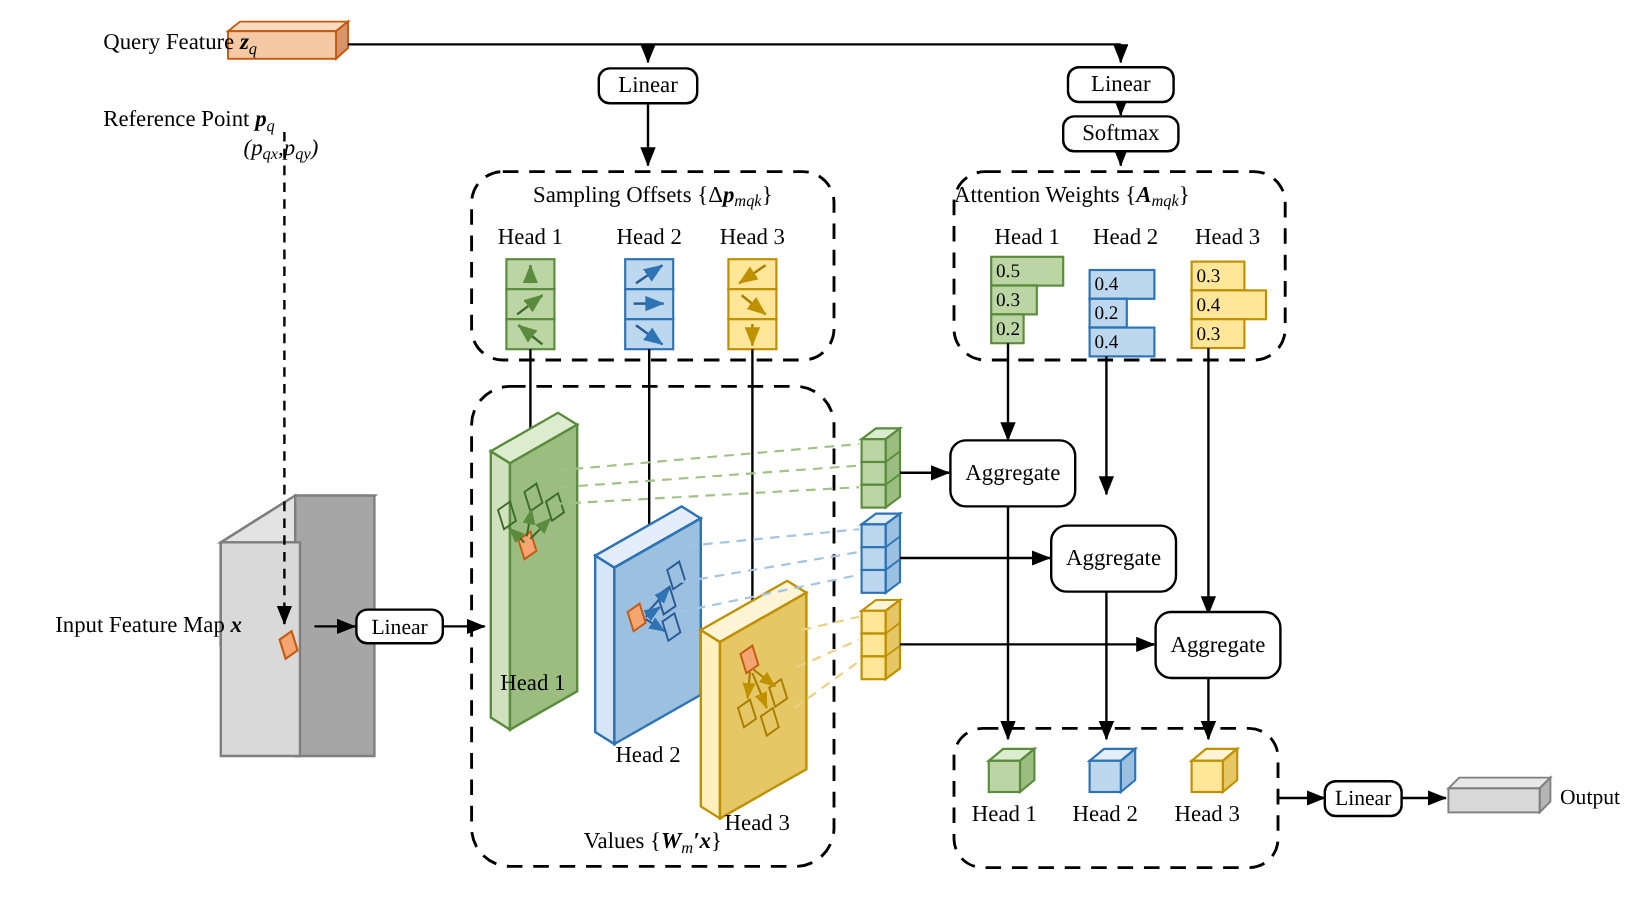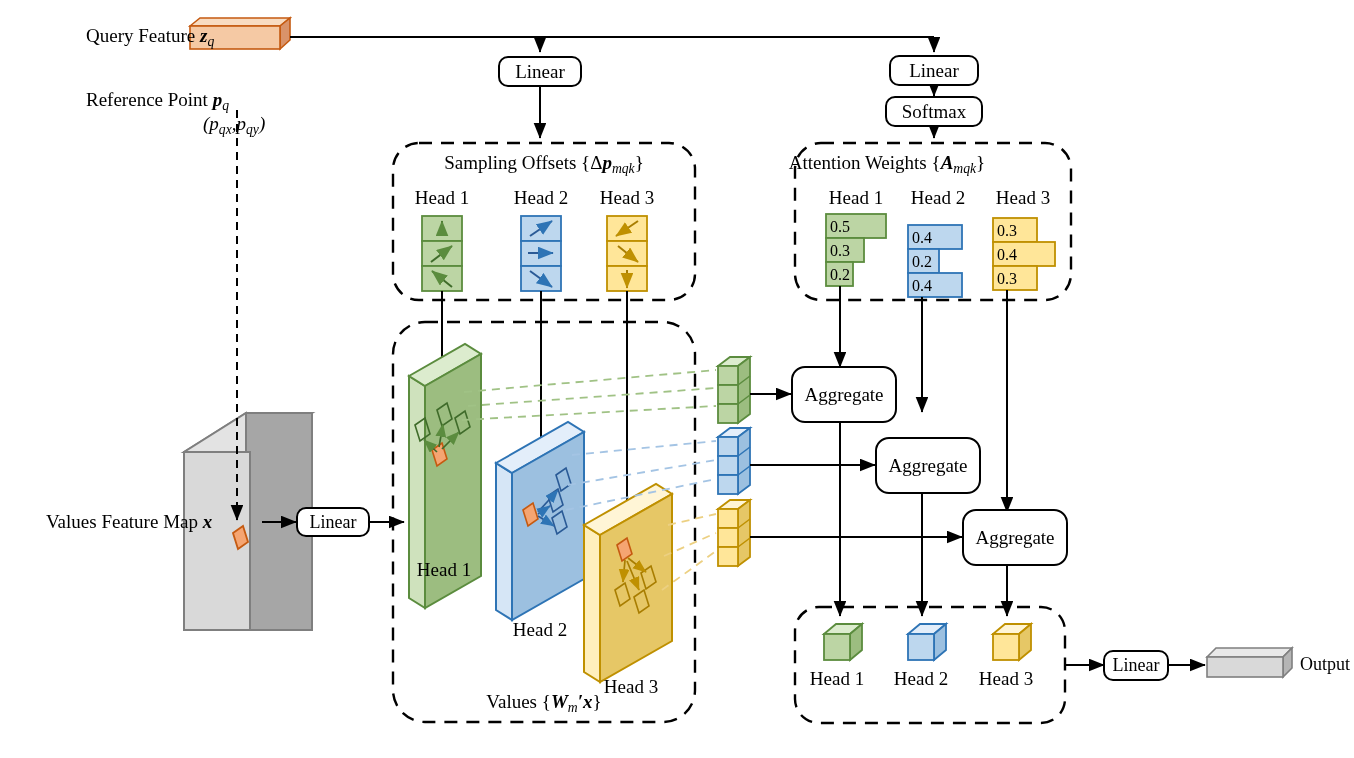--- a/index.html
+++ b/index.html
@@ -304,39 +304,39 @@
 
 <div class="lbl" style="left:86px;top:90px;font-size:19px;">
   <span>Reference Point</span>
   <span class="bi">p</span><span class="sub">q</span>
 </div>
 <div class="lbl it" style="left:203px;top:90px;font-size:19px;">
   <span>(</span><span>p</span><span class="sub">qx</span><span>,</span><span>p</span><span class="sub">qy</span><span>)</span>
 </div>
 
 <div class="lbl" style="left:46px;top:512px;font-size:19px;">
-  <span>Values Feature Map</span>
+  <span>Input Feature Map</span>
   <span class="bi">x</span>
 </div>
 
 <div class="lbl" style="left:499px;top:62px;width:82px;text-align:center;font-size:19px;">Linear</div>
 <div class="lbl" style="left:890px;top:61px;width:88px;text-align:center;font-size:19px;">Linear</div>
 <div class="lbl" style="left:886px;top:102px;width:96px;text-align:center;font-size:19px;">Softmax</div>
 <div class="lbl" style="left:297px;top:513px;width:72px;text-align:center;font-size:18px;">Linear</div>
 <div class="lbl" style="left:1104px;top:656px;width:64px;text-align:center;font-size:18px;">Linear</div>
 
 <div class="lbl" style="left:393px;top:153px;width:302px;text-align:center;font-size:19px;">
   <span>Sampling Offsets</span>
   <span>{</span><span>Δ</span><span class="bi">p</span><span class="sub">mqk</span><span>}</span>
 </div>
 <div class="lbl" style="left:402px;top:188px;width:80px;text-align:center;font-size:19px;">Head 1</div>
 <div class="lbl" style="left:501px;top:188px;width:80px;text-align:center;font-size:19px;">Head 2</div>
 <div class="lbl" style="left:587px;top:188px;width:80px;text-align:center;font-size:19px;">Head 3</div>
 
-<div class="lbl" style="left:749px;top:153px;width:276px;text-align:center;font-size:19px;">
+<div class="lbl" style="left:795px;top:153px;width:276px;text-align:left;font-size:19px;">
   <span>Attention Weights</span>
   <span>{</span><span class="bi">A</span><span class="sub">mqk</span><span>}</span>
 </div>
 <div class="lbl" style="left:816px;top:188px;width:80px;text-align:center;font-size:19px;">Head 1</div>
 <div class="lbl" style="left:898px;top:188px;width:80px;text-align:center;font-size:19px;">Head 2</div>
 <div class="lbl" style="left:983px;top:188px;width:80px;text-align:center;font-size:19px;">Head 3</div>
 
 <div class="lbl" style="left:830px;top:219px;font-size:16px;">0.5</div>
 <div class="lbl" style="left:830px;top:243px;font-size:16px;">0.3</div>
 <div class="lbl" style="left:830px;top:267px;font-size:16px;">0.2</div>

